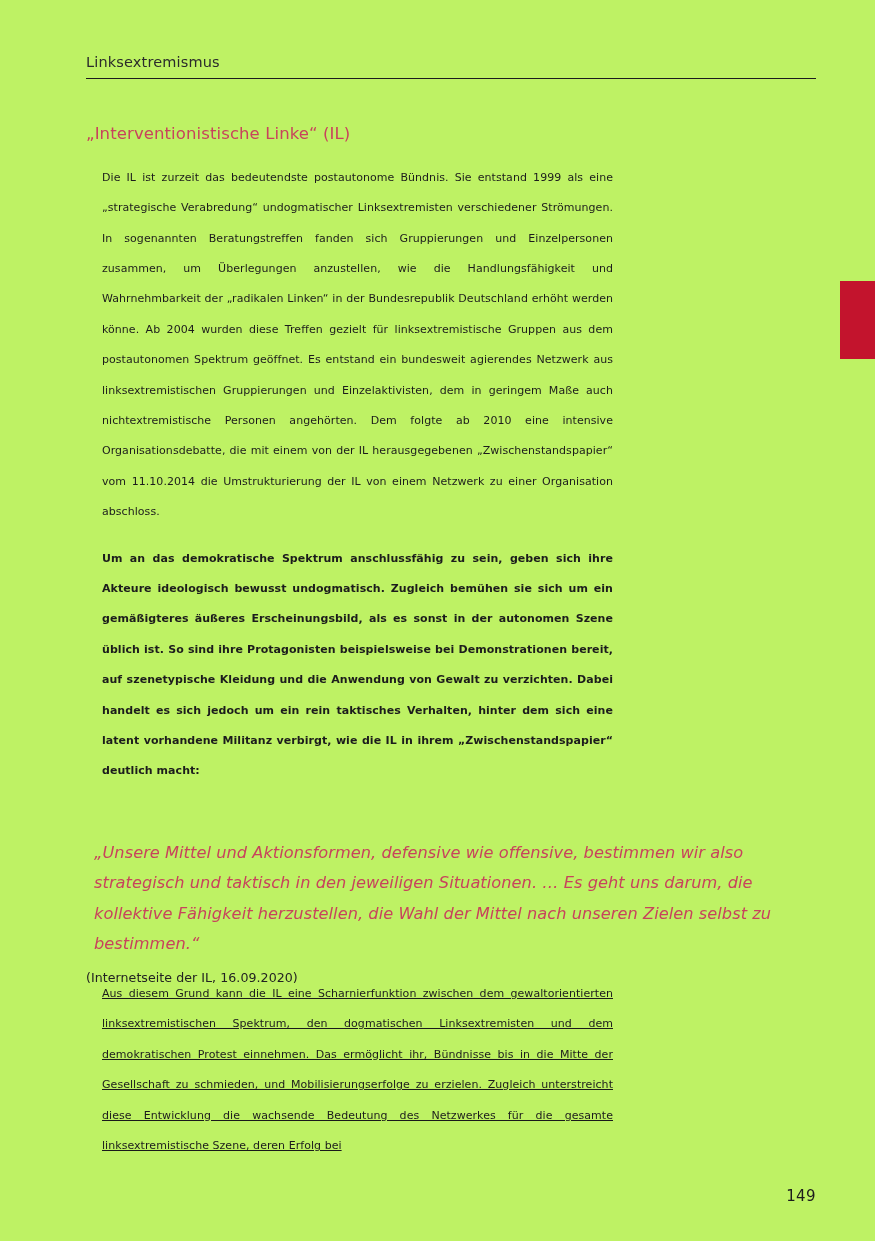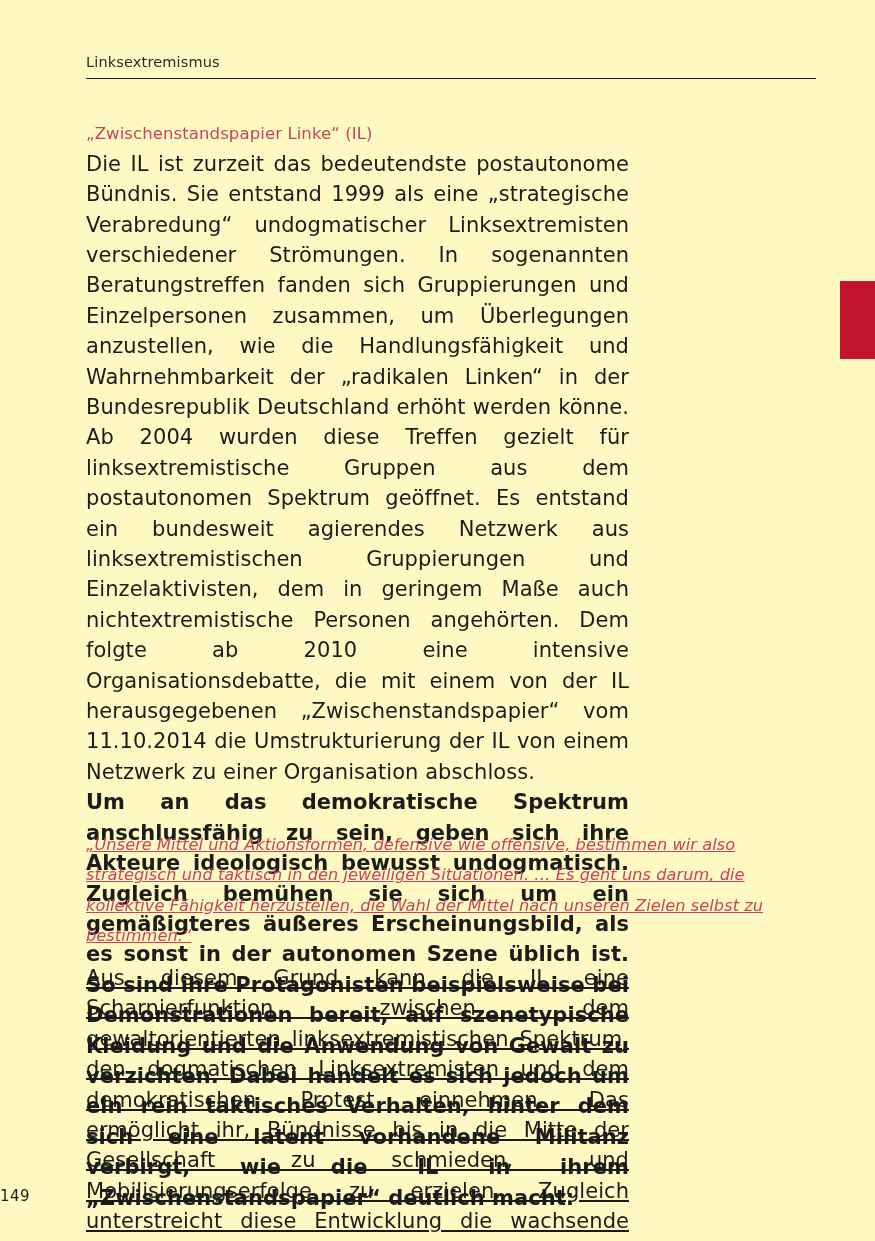--- a/index.html
+++ b/index.html
@@ -8,21 +8,21 @@
     background: #ffffff;
   }
   body {
     font-family: "DejaVu Sans", "Liberation Sans", sans-serif;
     color: #1a1a1a;
   }
   #page {
     position: relative;
     width: 875px;
     height: 1241px;
-    background: #fef9c3;
+    background: #bef264;
     overflow: hidden;
   }
 
   
   #running-header {
     position: absolute;
     left: 86px;
     top: 55px;
     width: 730px;
   }
@@ -62,48 +62,47 @@
   .section-heading {
     font-size: 16.5px;
     color: #c8435c;
     line-height: 1.5;
     margin: 0 0 2px 0;
     font-weight: 400;
     letter-spacing: 0.1px;
   }
 
   .body-par {
-    font-size: 21px;
+    font-size: 11px;
     line-height: 30.4px;
     color: #1c1c1c;
-    margin: 0;
+    margin: 16px;
     text-align: justify;
     text-justify: inter-word;
     letter-spacing: 0.05px;
     -webkit-hyphens: none;
     hyphens: none;
   }
   .body-par + .body-par { margin-top: 0; font-weight: bold; }
 
   
   #quote-block {
     position: absolute;
     left: 86px;
     top: 830px;
     width: 730px;
   }
   .quote-text {
     font-size: 16.2px;
     line-height: 30.4px;
     color: #c8435c;
     font-style: italic;
-    margin: 0;
+    margin: 8px;
     text-align: left;
     letter-spacing: 0.05px;
-    text-decoration: underline;
   }
   .quote-source {
     font-size: 12.6px;
     line-height: 20px;
     color: #222222;
     margin: 8px 0 0 0;
     font-style: normal;
     letter-spacing: 0.05px;
   }
 
@@ -115,47 +114,49 @@
     width: 543px;
     text-decoration: underline;
   }
 
   
   #folio {
     position: absolute;
     left: 0;
     top: 1186px;
     width: 816px;
+    text-align: right;
   }
   #folio .folio-text {
     font-size: 15px;
     color: #1c1c1c;
     letter-spacing: 0.4px;
   }
 </style>
 </head>
 <body>
 
 <div id="page">
 
   <div id="running-header">
     <div class="header-text">Linksextremismus</div>
   </div>
   <div id="header-rule"></div>
 
   <div id="edge-tab"></div>
 
   <div id="content">
-    <h2 class="section-heading">„Zwischenstandspapier Linke“ (IL)</h2>
+    <h2 class="section-heading">„Interventionistische Linke“ (IL)</h2>
     <p class="body-par">Die IL ist zurzeit das bedeutendste postautonome Bündnis. Sie entstand 1999 als eine „strategische Verabredung“ undogmatischer Linksextremisten verschiedener Strömungen. In sogenannten Beratungstreffen fanden sich Gruppierungen und Einzelpersonen zusammen, um Überlegungen anzustellen, wie die Handlungsfähigkeit und Wahrnehmbarkeit der „radikalen Linken“ in der Bundesrepublik Deutschland erhöht werden könne. Ab 2004 wurden diese Treffen gezielt für linksextremistische Gruppen aus dem postautonomen Spektrum geöffnet. Es entstand ein bundesweit agierendes Netzwerk aus linksextremistischen Gruppierungen und Einzelaktivisten, dem in geringem Maße auch nichtextremistische Personen angehörten. Dem folgte ab 2010 eine intensive Organisationsdebatte, die mit einem von der IL herausgegebenen „Zwischenstandspapier“ vom 11.10.2014 die Umstrukturierung der IL von einem Netzwerk zu einer Organisation abschloss.</p>
     <p class="body-par">Um an das demokratische Spektrum anschlussfähig zu sein, geben sich ihre Akteure ideologisch bewusst undogmatisch. Zugleich bemühen sie sich um ein gemäßigteres äußeres Erscheinungsbild, als es sonst in der autonomen Szene üblich ist. So sind ihre Protagonisten beispielsweise bei Demonstrationen bereit, auf szenetypische Kleidung und die Anwendung von Gewalt zu verzichten. Dabei handelt es sich jedoch um ein rein taktisches Verhalten, hinter dem sich eine latent vorhandene Militanz verbirgt, wie die IL in ihrem „Zwischenstandspapier“ deutlich macht:</p>
   </div>
 
   <div id="quote-block">
     <p class="quote-text">„Unsere Mittel und Aktionsformen, defensive wie offensive, bestimmen wir also strategisch und taktisch in den jeweiligen Situationen. … Es geht uns darum, die kollektive Fähigkeit herzustellen, die Wahl der Mittel nach unseren Zielen selbst zu bestimmen.“</p>
+    <p class="quote-source">(Internetseite der IL, 16.09.2020)</p>
   </div>
 
   <div id="closing">
     <p class="body-par">Aus diesem Grund kann die IL eine Scharnierfunktion zwischen dem gewaltorientierten linksextremistischen Spektrum, den dogmatischen Linksextremisten und dem demokratischen Protest einnehmen. Das ermöglicht ihr, Bündnisse bis in die Mitte der Gesellschaft zu schmieden, und Mobilisierungserfolge zu erzielen. Zugleich unterstreicht diese Entwicklung die wachsende Bedeutung des Netzwerkes für die gesamte linksextremistische Szene, deren Erfolg bei</p>
   </div>
 
   <div id="folio">
     <span class="folio-text">149</span>
   </div>
 

